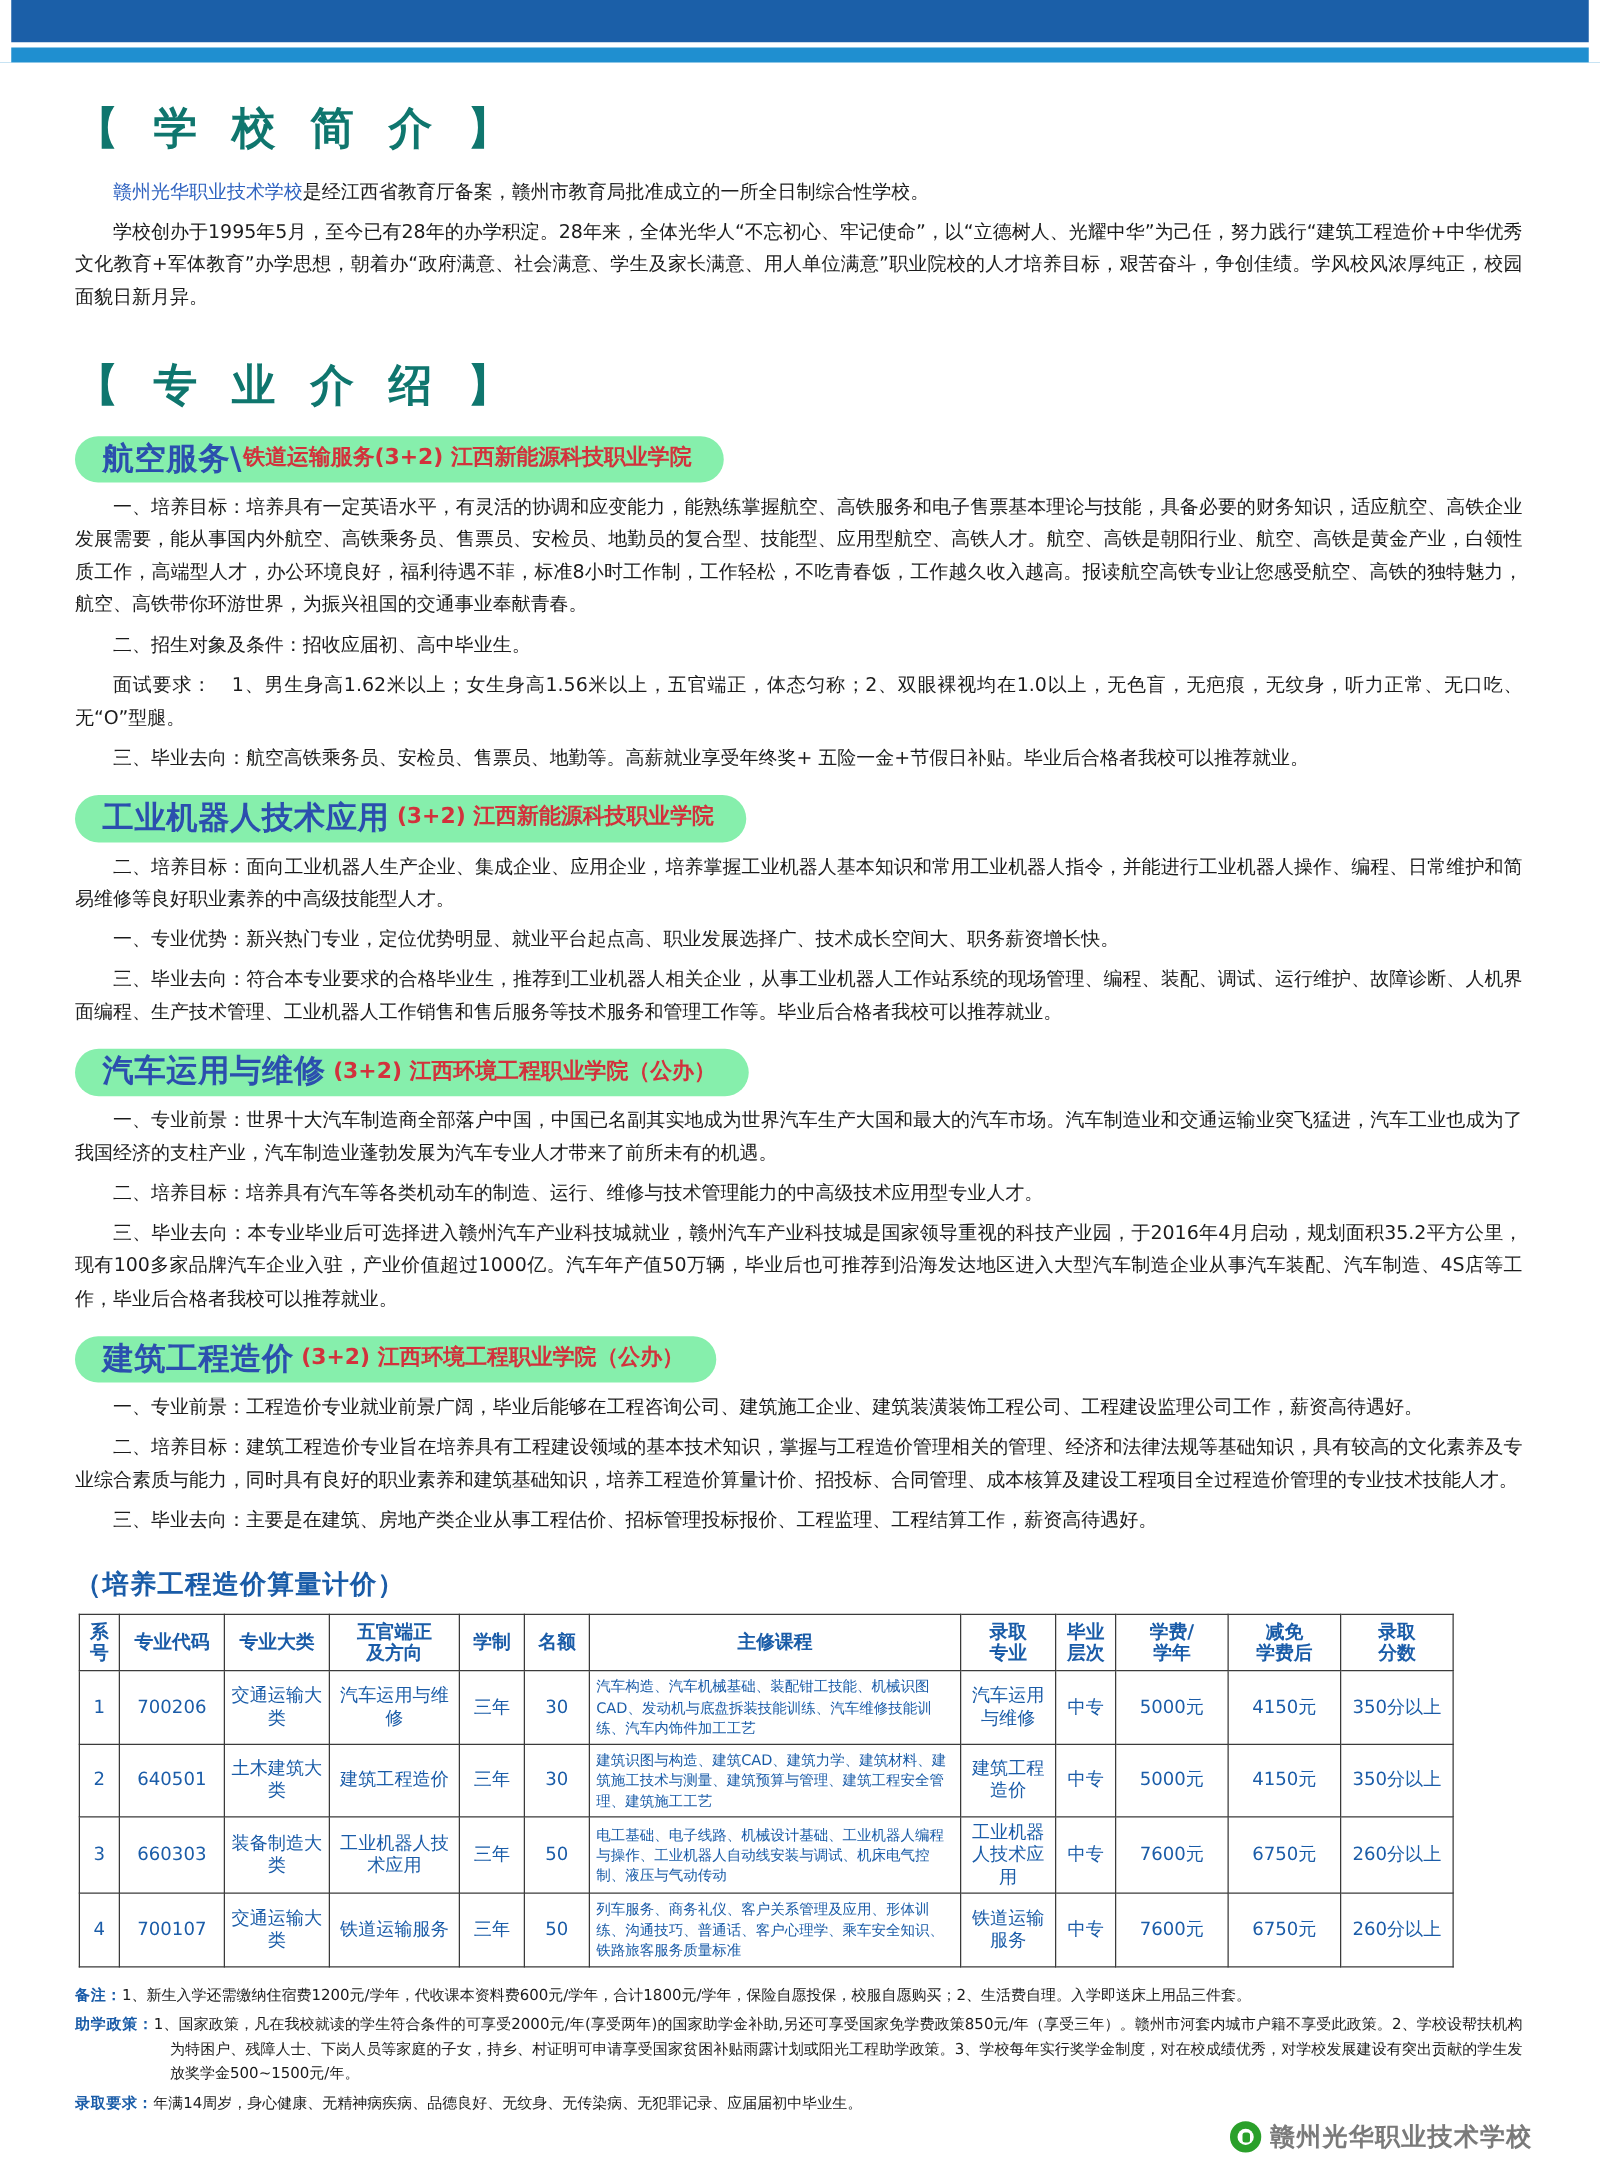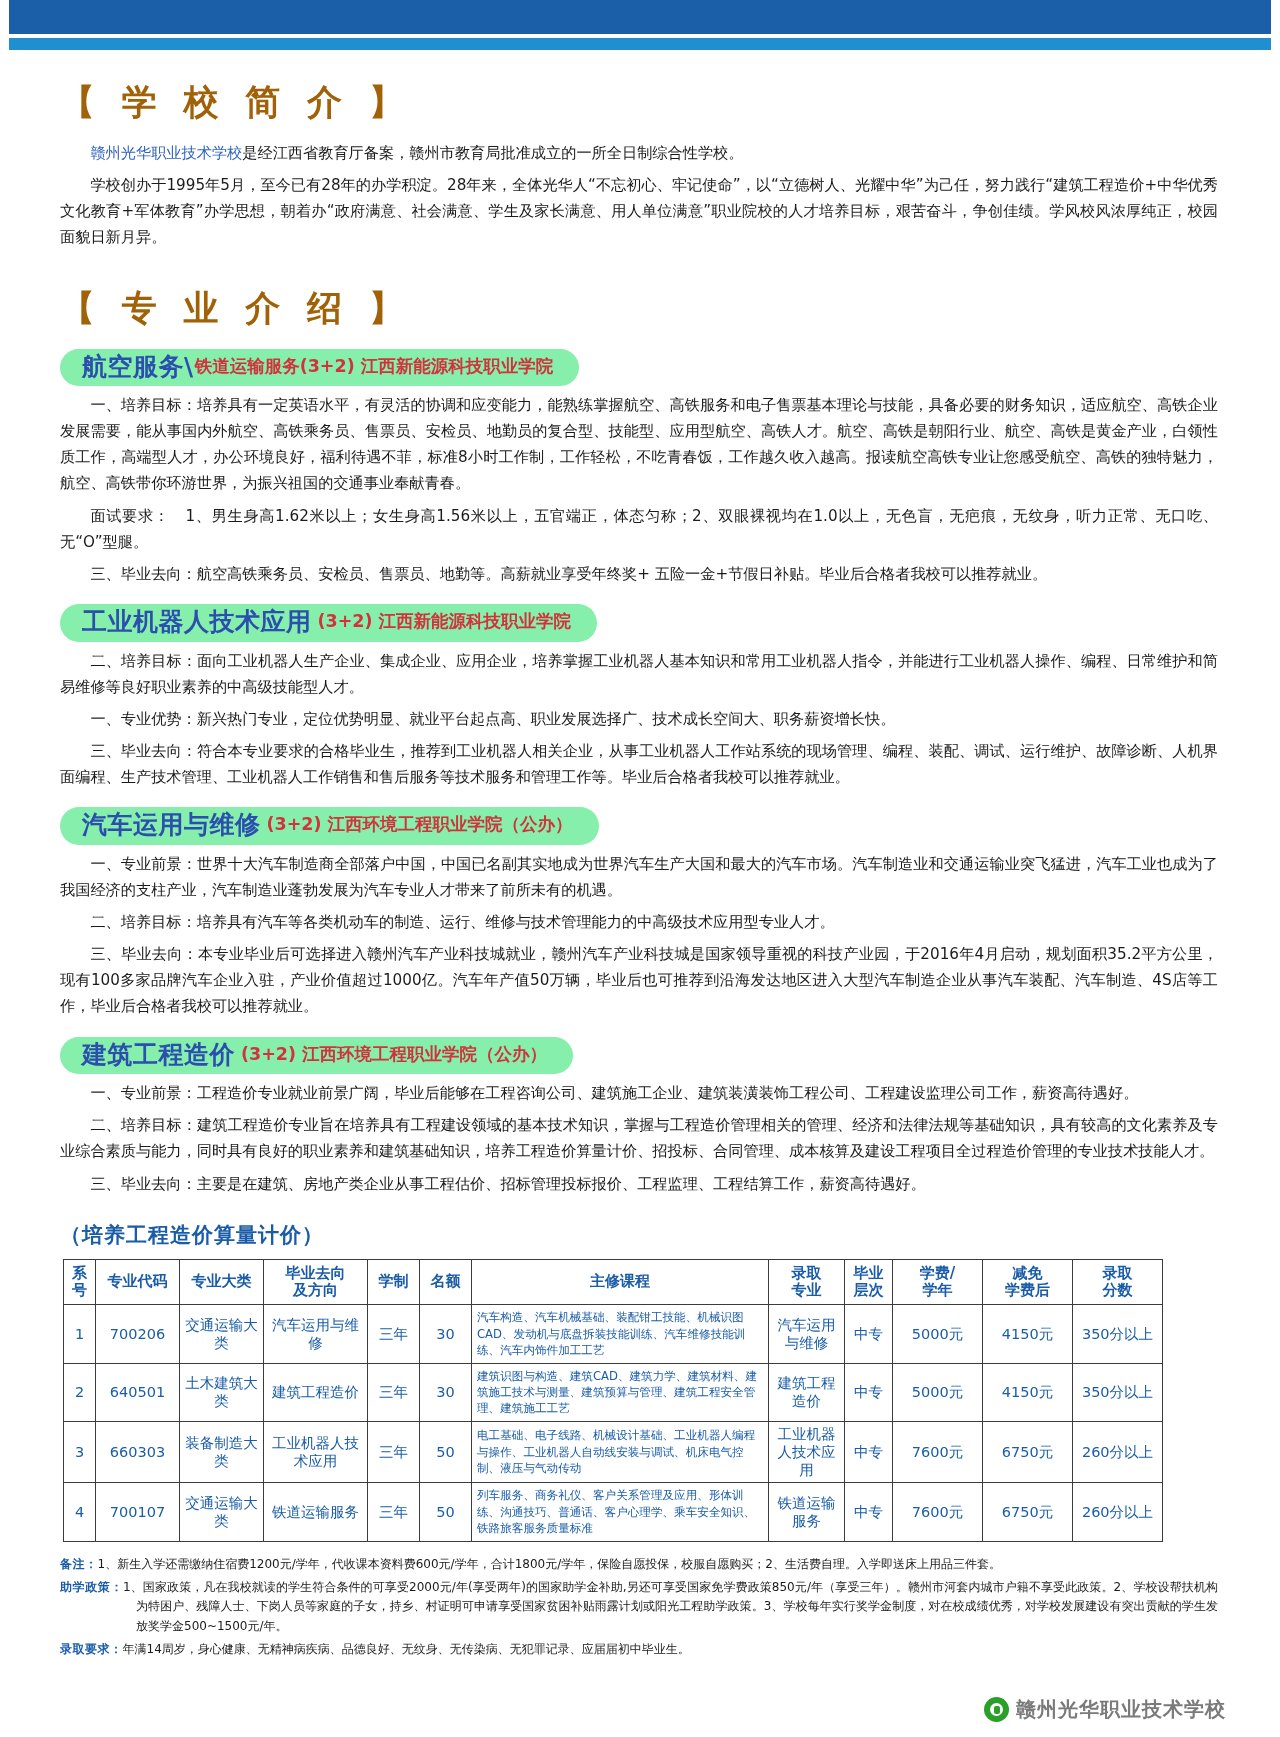--- a/index.html
+++ b/index.html
@@ -19,25 +19,25 @@
     position:absolute; top:0; width:9px; height:50px; background:#ffffff;
   }
   .edge-left{left:0;} .edge-right{right:0;}
 
   .page{
     padding:0 62px 0 60px;
   }
 
   
   .sec-head{
-    color:#a16207;
+    color:#0f766e;
     font-size:35px;
     font-weight:bold;
     letter-spacing:9px;
-    font-family:Liberation Serif, serif;
+    font-family:Liberation Sans, sans-serif;
     white-space:nowrap;
   }
   #school-head{ margin-top:29px; }
   #major-head{ margin-top:34px; }
 
   
   p.body{
     font-size:15.2px;
     line-height:1.72;
     color:#1b1b1b;
@@ -195,20 +195,21 @@
 
   
   <div class="sec-head" id="major-head">【 专 业 介 绍 】</div>
 
   
   <div class="pill p1">
     <span class="mj">航空服务\</span><span class="sub">铁道运输服务(3+2) 江西新能源科技职业学院</span>
   </div>
   <div class="blk">
     <p class="body ind">一、培养目标：培养具有一定英语水平，有灵活的协调和应变能力，能熟练掌握航空、高铁服务和电子售票基本理论与技能，具备必要的财务知识，适应航空、高铁企业发展需要，能从事国内外航空、高铁乘务员、售票员、安检员、地勤员的复合型、技能型、应用型航空、高铁人才。航空、高铁是朝阳行业、航空、高铁是黄金产业，白领性质工作，高端型人才，办公环境良好，福利待遇不菲，标准8小时工作制，工作轻松，不吃青春饭，工作越久收入越高。报读航空高铁专业让您感受航空、高铁的独特魅力，航空、高铁带你环游世界，为振兴祖国的交通事业奉献青春。</p>
+    <p class="body ind">二、招生对象及条件：招收应届初、高中毕业生。</p>
     <p class="body ind">面试要求：　1、男生身高1.62米以上；女生身高1.56米以上，五官端正，体态匀称；2、双眼裸视均在1.0以上，无色盲，无疤痕，无纹身，听力正常、无口吃、无“O”型腿。</p>
     <p class="body ind">三、毕业去向：航空高铁乘务员、安检员、售票员、地勤等。高薪就业享受年终奖+ 五险一金+节假日补贴。毕业后合格者我校可以推荐就业。</p>
   </div>
 
   
   <div class="pill p2">
     <span class="mj">工业机器人技术应用</span><span class="sub">(3+2) 江西新能源科技职业学院</span>
   </div>
   <div class="blk">
     <p class="body ind">二、培养目标：面向工业机器人生产企业、集成企业、应用企业，培养掌握工业机器人基本知识和常用工业机器人指令，并能进行工业机器人操作、编程、日常维护和简易维修等良好职业素养的中高级技能型人才。</p>
@@ -256,21 +257,21 @@
     </colgroup>
     <thead>
       <tr>
         <th>
           <span>系</span><br>
           <span>号</span>
         </th>
         <th>专业代码</th>
         <th>专业大类</th>
         <th>
-          <span>毕业去向</span><br>
+          <span>五官端正</span><br>
           <span>及方向</span>
         </th>
         <th>学制</th>
         <th>名额</th>
         <th>主修课程</th>
         <th>
           <span>录取</span><br>
           <span>专业</span>
         </th>
         <th>

